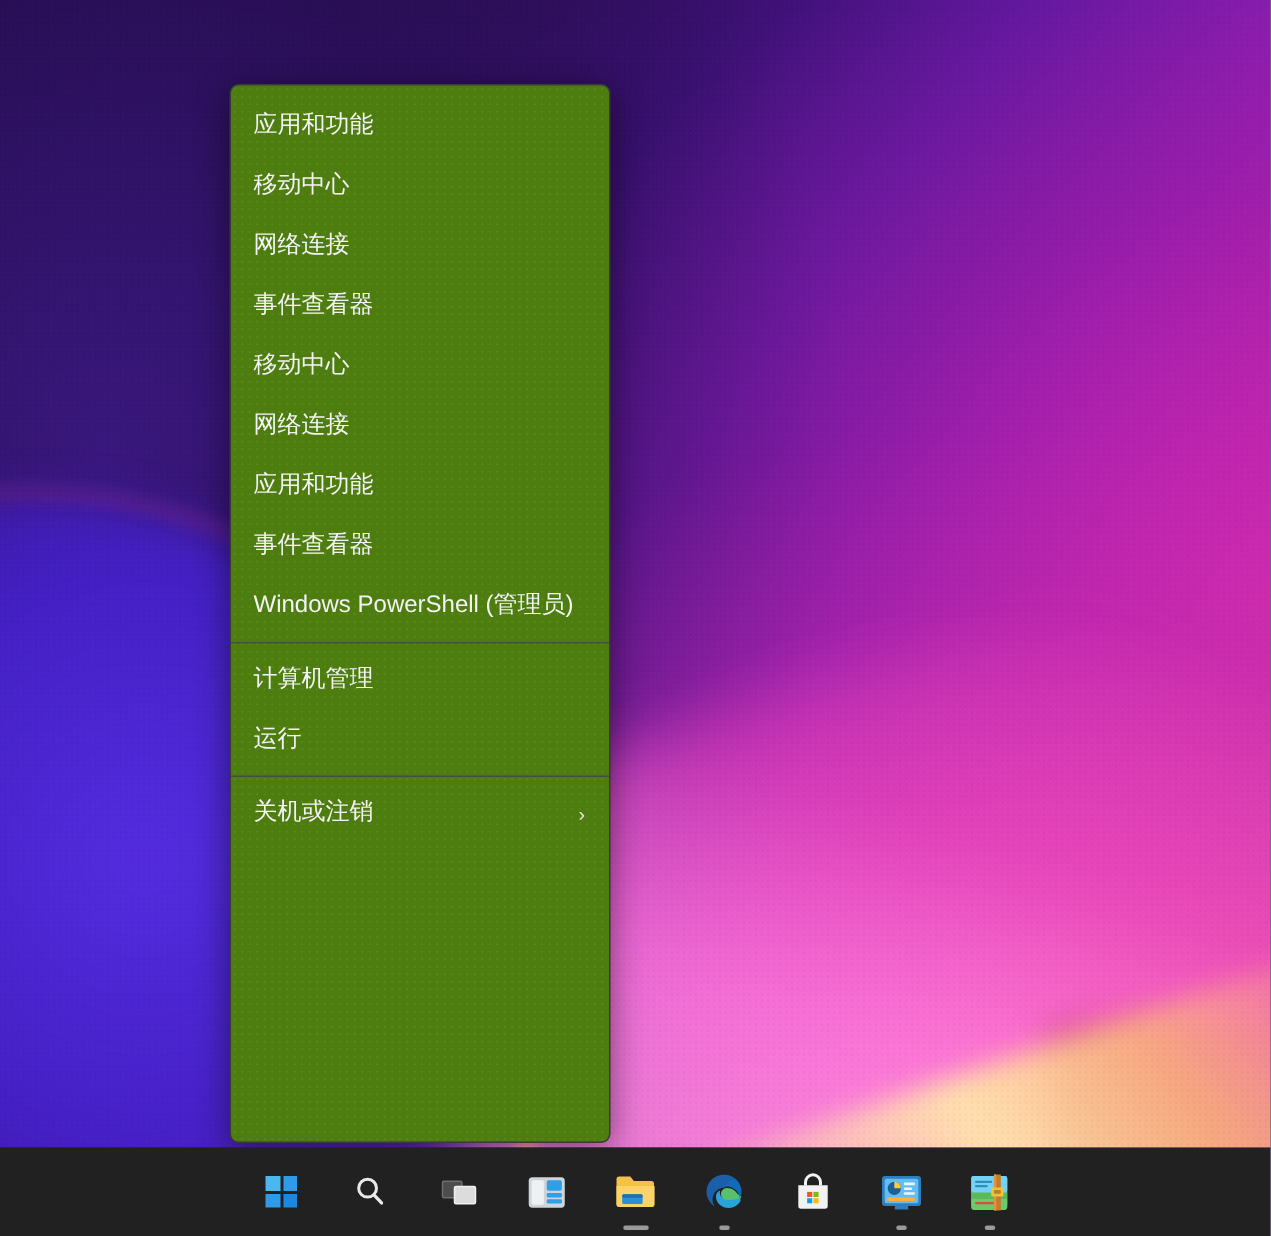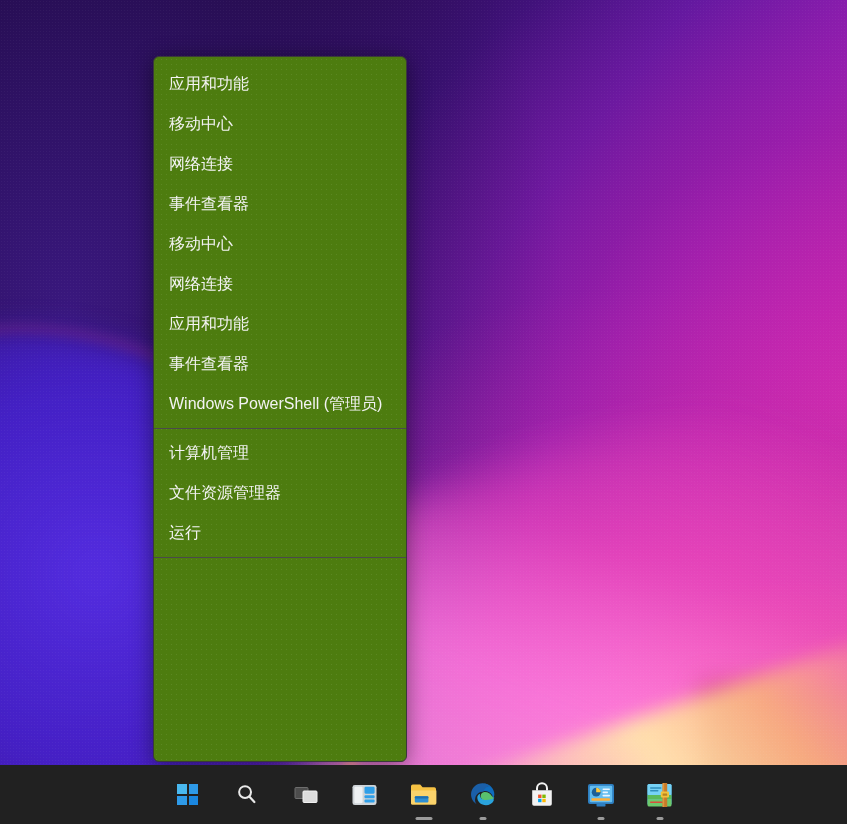--- a/index.html
+++ b/index.html
@@ -305,28 +305,29 @@
     <div class="menu-item">
       <span class="label">Windows PowerShell (管理员)</span>
     </div>
 
     <div class="menu-separator"></div>
 
     <div class="menu-item">
       <span class="label">计算机管理</span>
     </div>
     <div class="menu-item">
-      <span class="label">文件资源管理器</span>
-    </div>
-    <div class="menu-item">
       <span class="label">运行</span>
     </div>
 
     <div class="menu-separator"></div>
 
+    <div class="menu-item">
+      <span class="label">关机或注销</span>
+      <span class="chevron">›</span>
+    </div>
 
   </div>
 
   <div id="taskbar">
     <div class="tb-items">
 
       <div class="tb-btn">
         <span class="ico-start">
           <i></i>
             <i></i>

